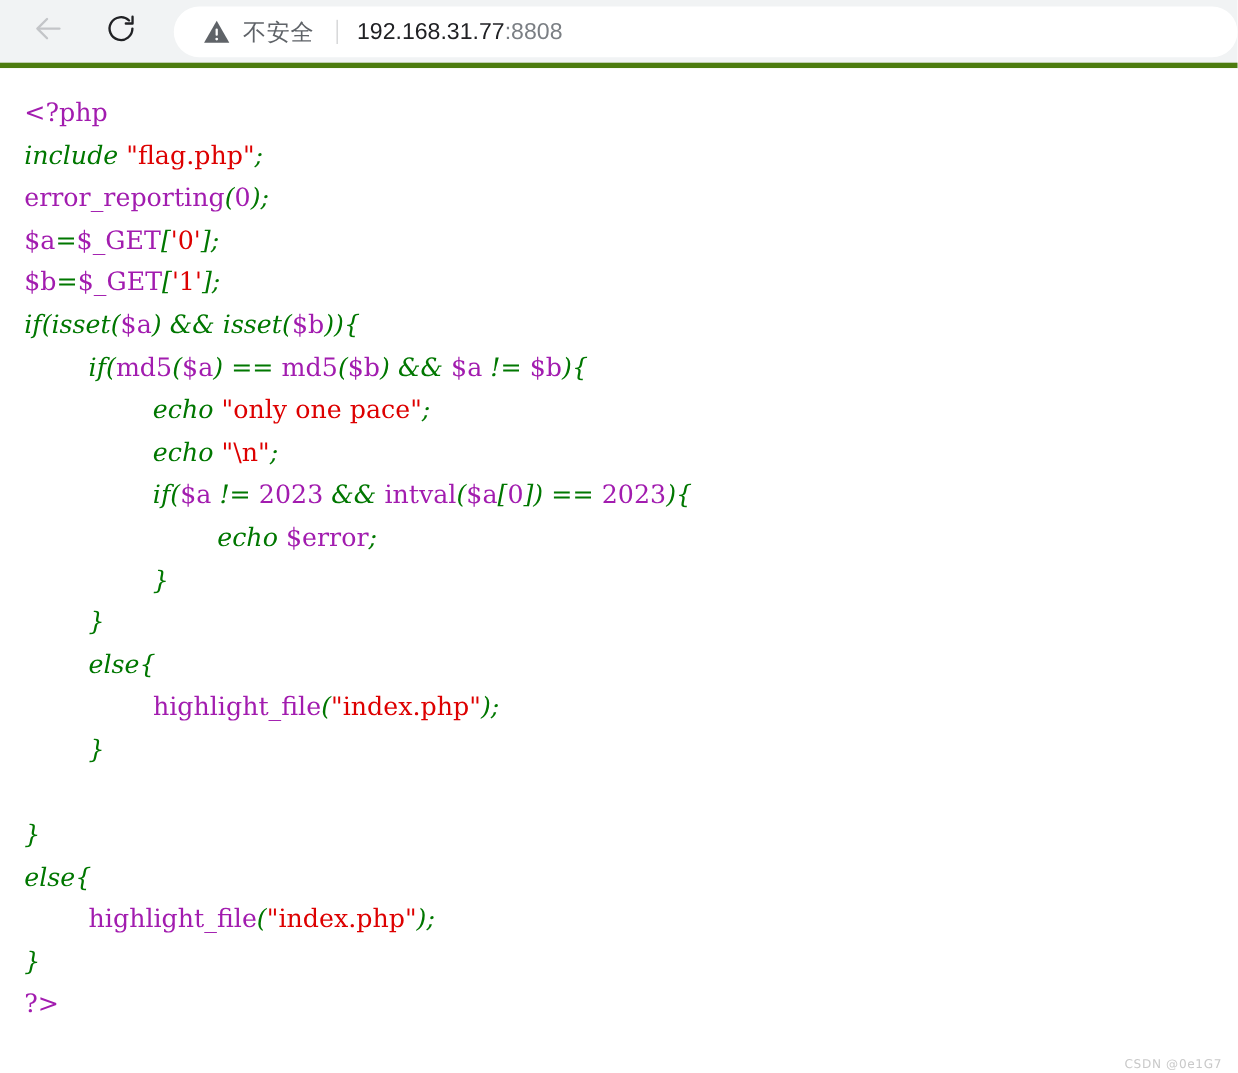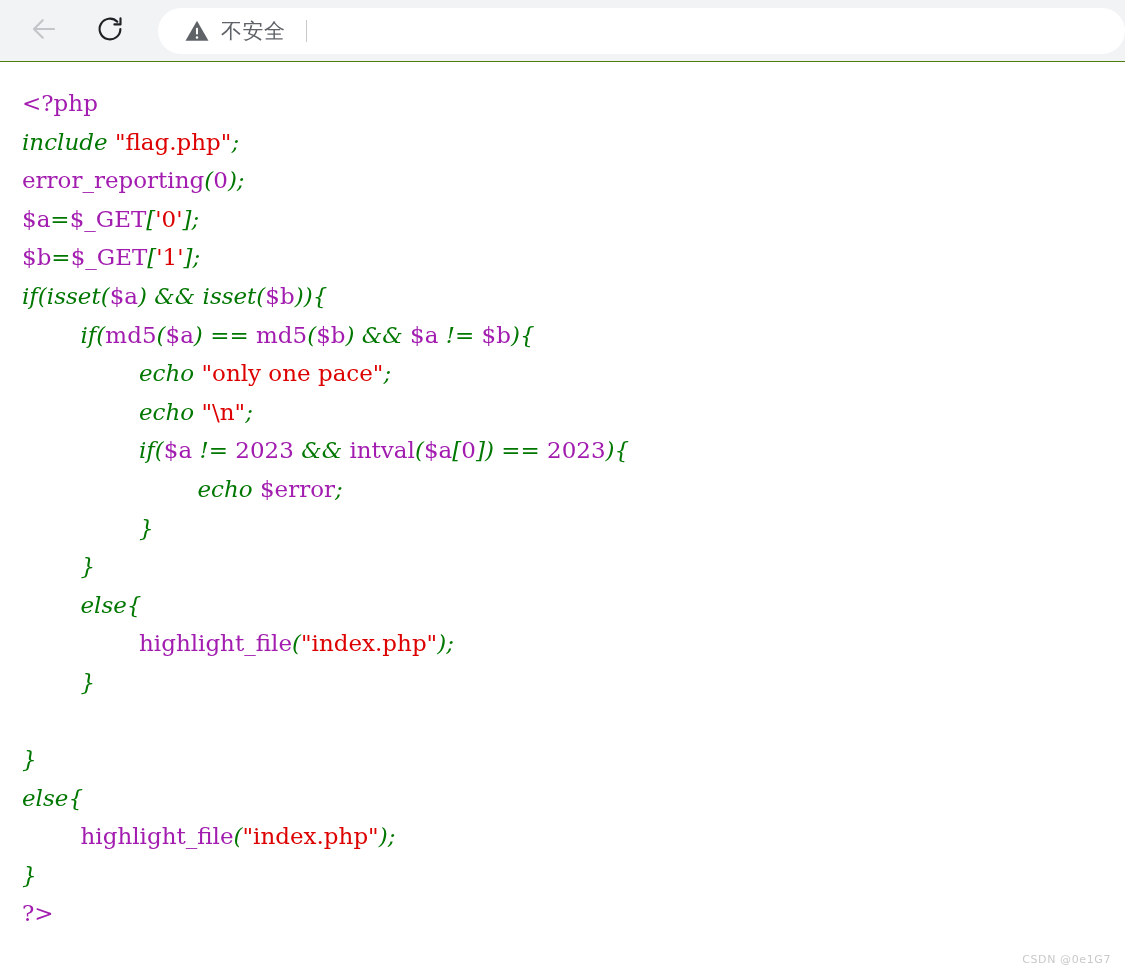--- a/index.html
+++ b/index.html
@@ -12,21 +12,21 @@
     height: 975px;
     overflow: hidden;
     font-family: "Liberation Sans", sans-serif;
     position: relative;
   }
 
   
   .browser-toolbar {
     height: 62px;
     background: #f1f3f4;
-    border-bottom: 1px solid #4d7c0f;
+    border-bottom: 5px solid #4d7c0f;
     display: flex;
     align-items: center;
     padding: 0 0 0 22px;
     box-sizing: border-box;
     position: relative;
   }
   .nav-btn {
     width: 44px;
     height: 44px;
     display: flex;
@@ -93,21 +93,21 @@
     letter-spacing: 0px;
   }
   
   .t-default  { color: #a21caf; }  
   .t-keyword  { color: #007700; font-style: italic; }  
   .t-string   { color: #DD0000; }
 
   .watermark {
     position: absolute;
     right: 14px;
-    bottom: 8px;
+    bottom: 0;
     font-family: "DejaVu Sans", sans-serif;
     font-size: 11px;
     color: #c9c9c9;
     letter-spacing: 0.6px;
     user-select: none;
   }
 </style>
 </head>
 <body>
 
@@ -134,20 +134,21 @@
   <div class="omnibox">
     <span class="warn-icon">
       <svg width="26" height="26" viewBox="0 0 24 24">
         <path d="M12 2.6 L22.6 21 L1.4 21 Z" fill="#5f6368"></path>
         <rect x="11.05" y="9.1" width="1.9" height="6.1" rx="0.9" fill="#ffffff"></rect>
         <circle cx="12" cy="18" r="1.15" fill="#ffffff"></circle>
       </svg>
     </span>
     <span class="insecure-text">不安全</span>
     <span class="omni-divider"></span>
+    <span class="url-text"><span class="url-host">192.168.31.77</span><span class="url-port">:8808</span></span>
   </div>
 
 </div>
 
 <div class="page">
   <pre class="code" id="code-block"><span><span class="t-default">&lt;?php</span></span>
 <span><span class="t-keyword">include </span><span class="t-string">"flag.php"</span><span class="t-keyword">;</span></span>
 <span><span class="t-default">error_reporting</span><span class="t-keyword">(</span><span class="t-default">0</span><span class="t-keyword">);</span></span>
 <span><span class="t-default">$a</span><span class="t-keyword">=</span><span class="t-default">$_GET</span><span class="t-keyword">[</span><span class="t-string">'0'</span><span class="t-keyword">];</span></span>
 <span><span class="t-default">$b</span><span class="t-keyword">=</span><span class="t-default">$_GET</span><span class="t-keyword">[</span><span class="t-string">'1'</span><span class="t-keyword">];</span></span>

